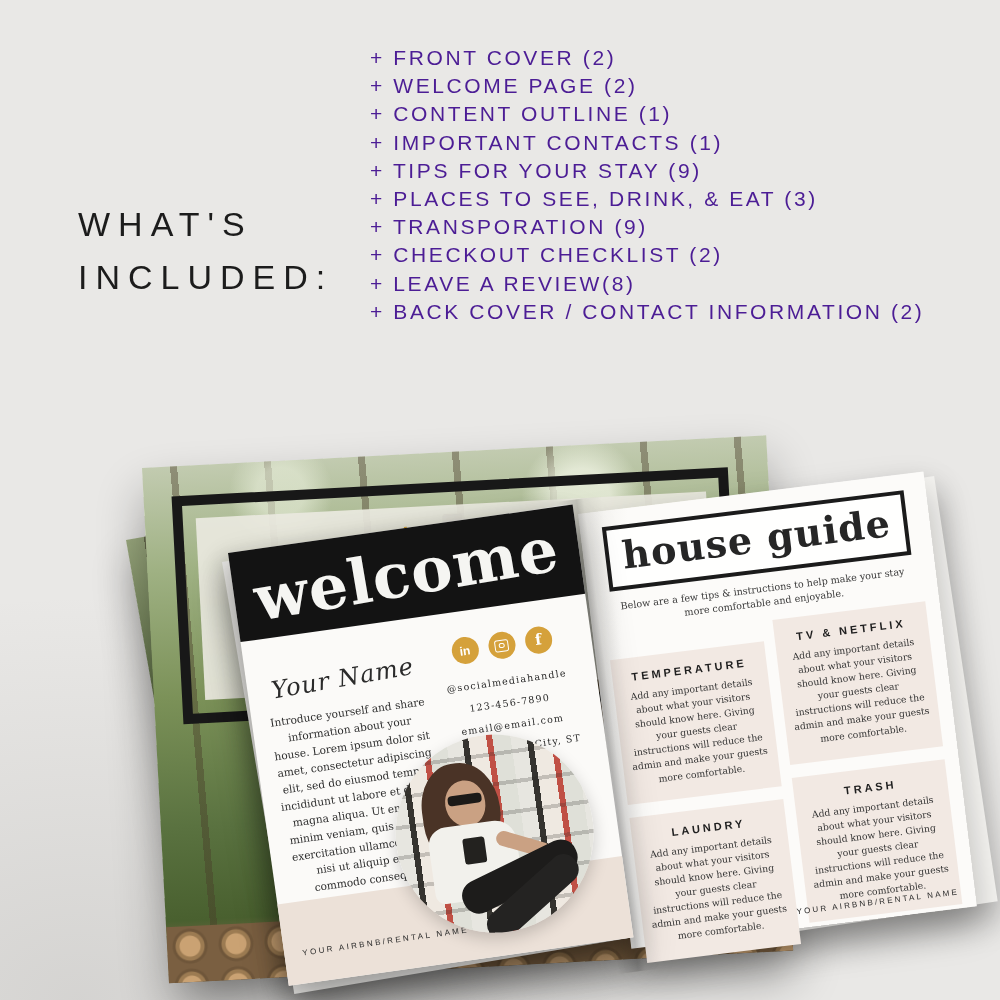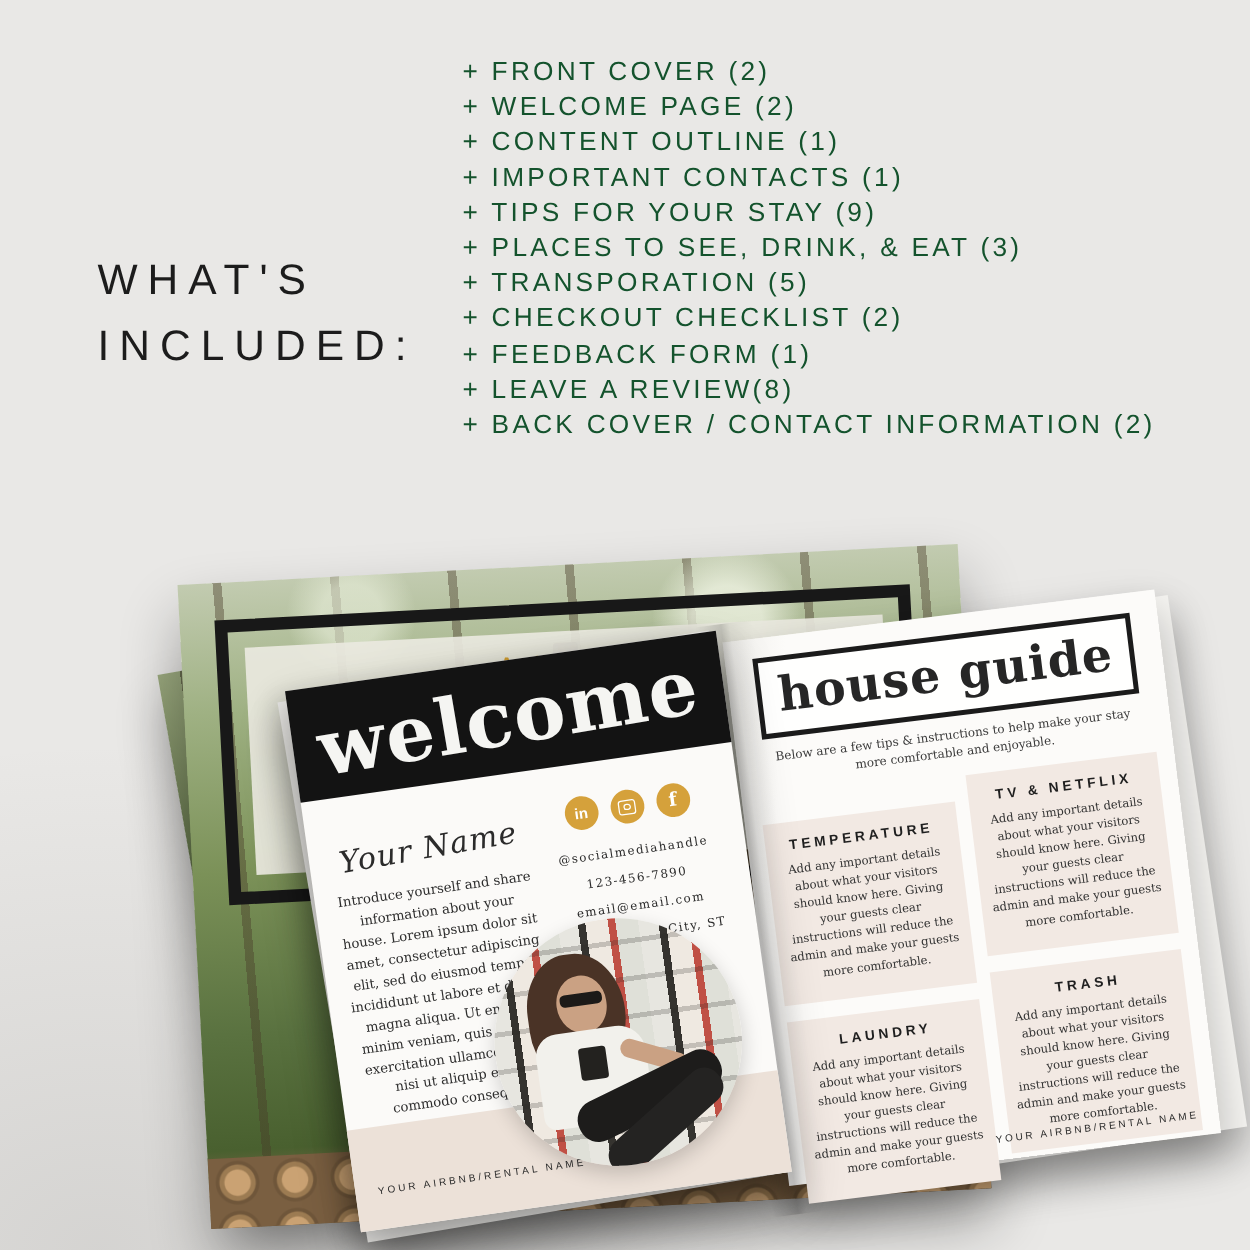--- a/index.html
+++ b/index.html
@@ -19,21 +19,21 @@
     background:radial-gradient(120% 90% at 8% 100%, rgba(120,118,115,.18) 0%, rgba(0,0,0,0) 45%);}
 
   
   .heading{
     position:absolute;left:78px;top:198px;width:280px;z-index:6;
     font-size:34px;font-weight:400;letter-spacing:8px;line-height:1.55;
     color:#1c1c1c;margin:0;
   }
   .included-list{
     position:absolute;left:370px;top:44px;z-index:6;margin:0;padding:0;list-style:none;
-    font-size:21px;letter-spacing:2.6px;line-height:28.2px;color:#14532d;font-weight:400;
+    font-size:21px;letter-spacing:2.6px;line-height:28.2px;color:#4c1d95;font-weight:400;
     white-space:nowrap;
   }
 
   
   .sheet{position:absolute;transform-origin:top left;}
 
   
   .book-back{
     left:126px;top:540px;width:150px;height:432px;z-index:1;transform:rotate(-10deg);
     background:
@@ -173,25 +173,24 @@
 
       <li>+ IMPORTANT CONTACTS (1)</li>
 
 
 
       <li>+ TIPS FOR YOUR STAY (9)</li>
 
       <li>+ PLACES TO SEE, DRINK, &amp; EAT (3)</li>
 
 
-      <li>+ TRANSPORATION (5)</li>
+      <li>+ TRANSPORATION (9)</li>
 
       <li>+ CHECKOUT CHECKLIST (2)</li>
 
-      <li>+ FEEDBACK FORM (1)</li>
 
       <li>+ LEAVE A REVIEW(8)</li>
 
       <li>+ BACK COVER / CONTACT INFORMATION (2)</li>
     </ul>
 
   <div class="sheet book-back">
     <div class="win"></div>
   </div>
 

